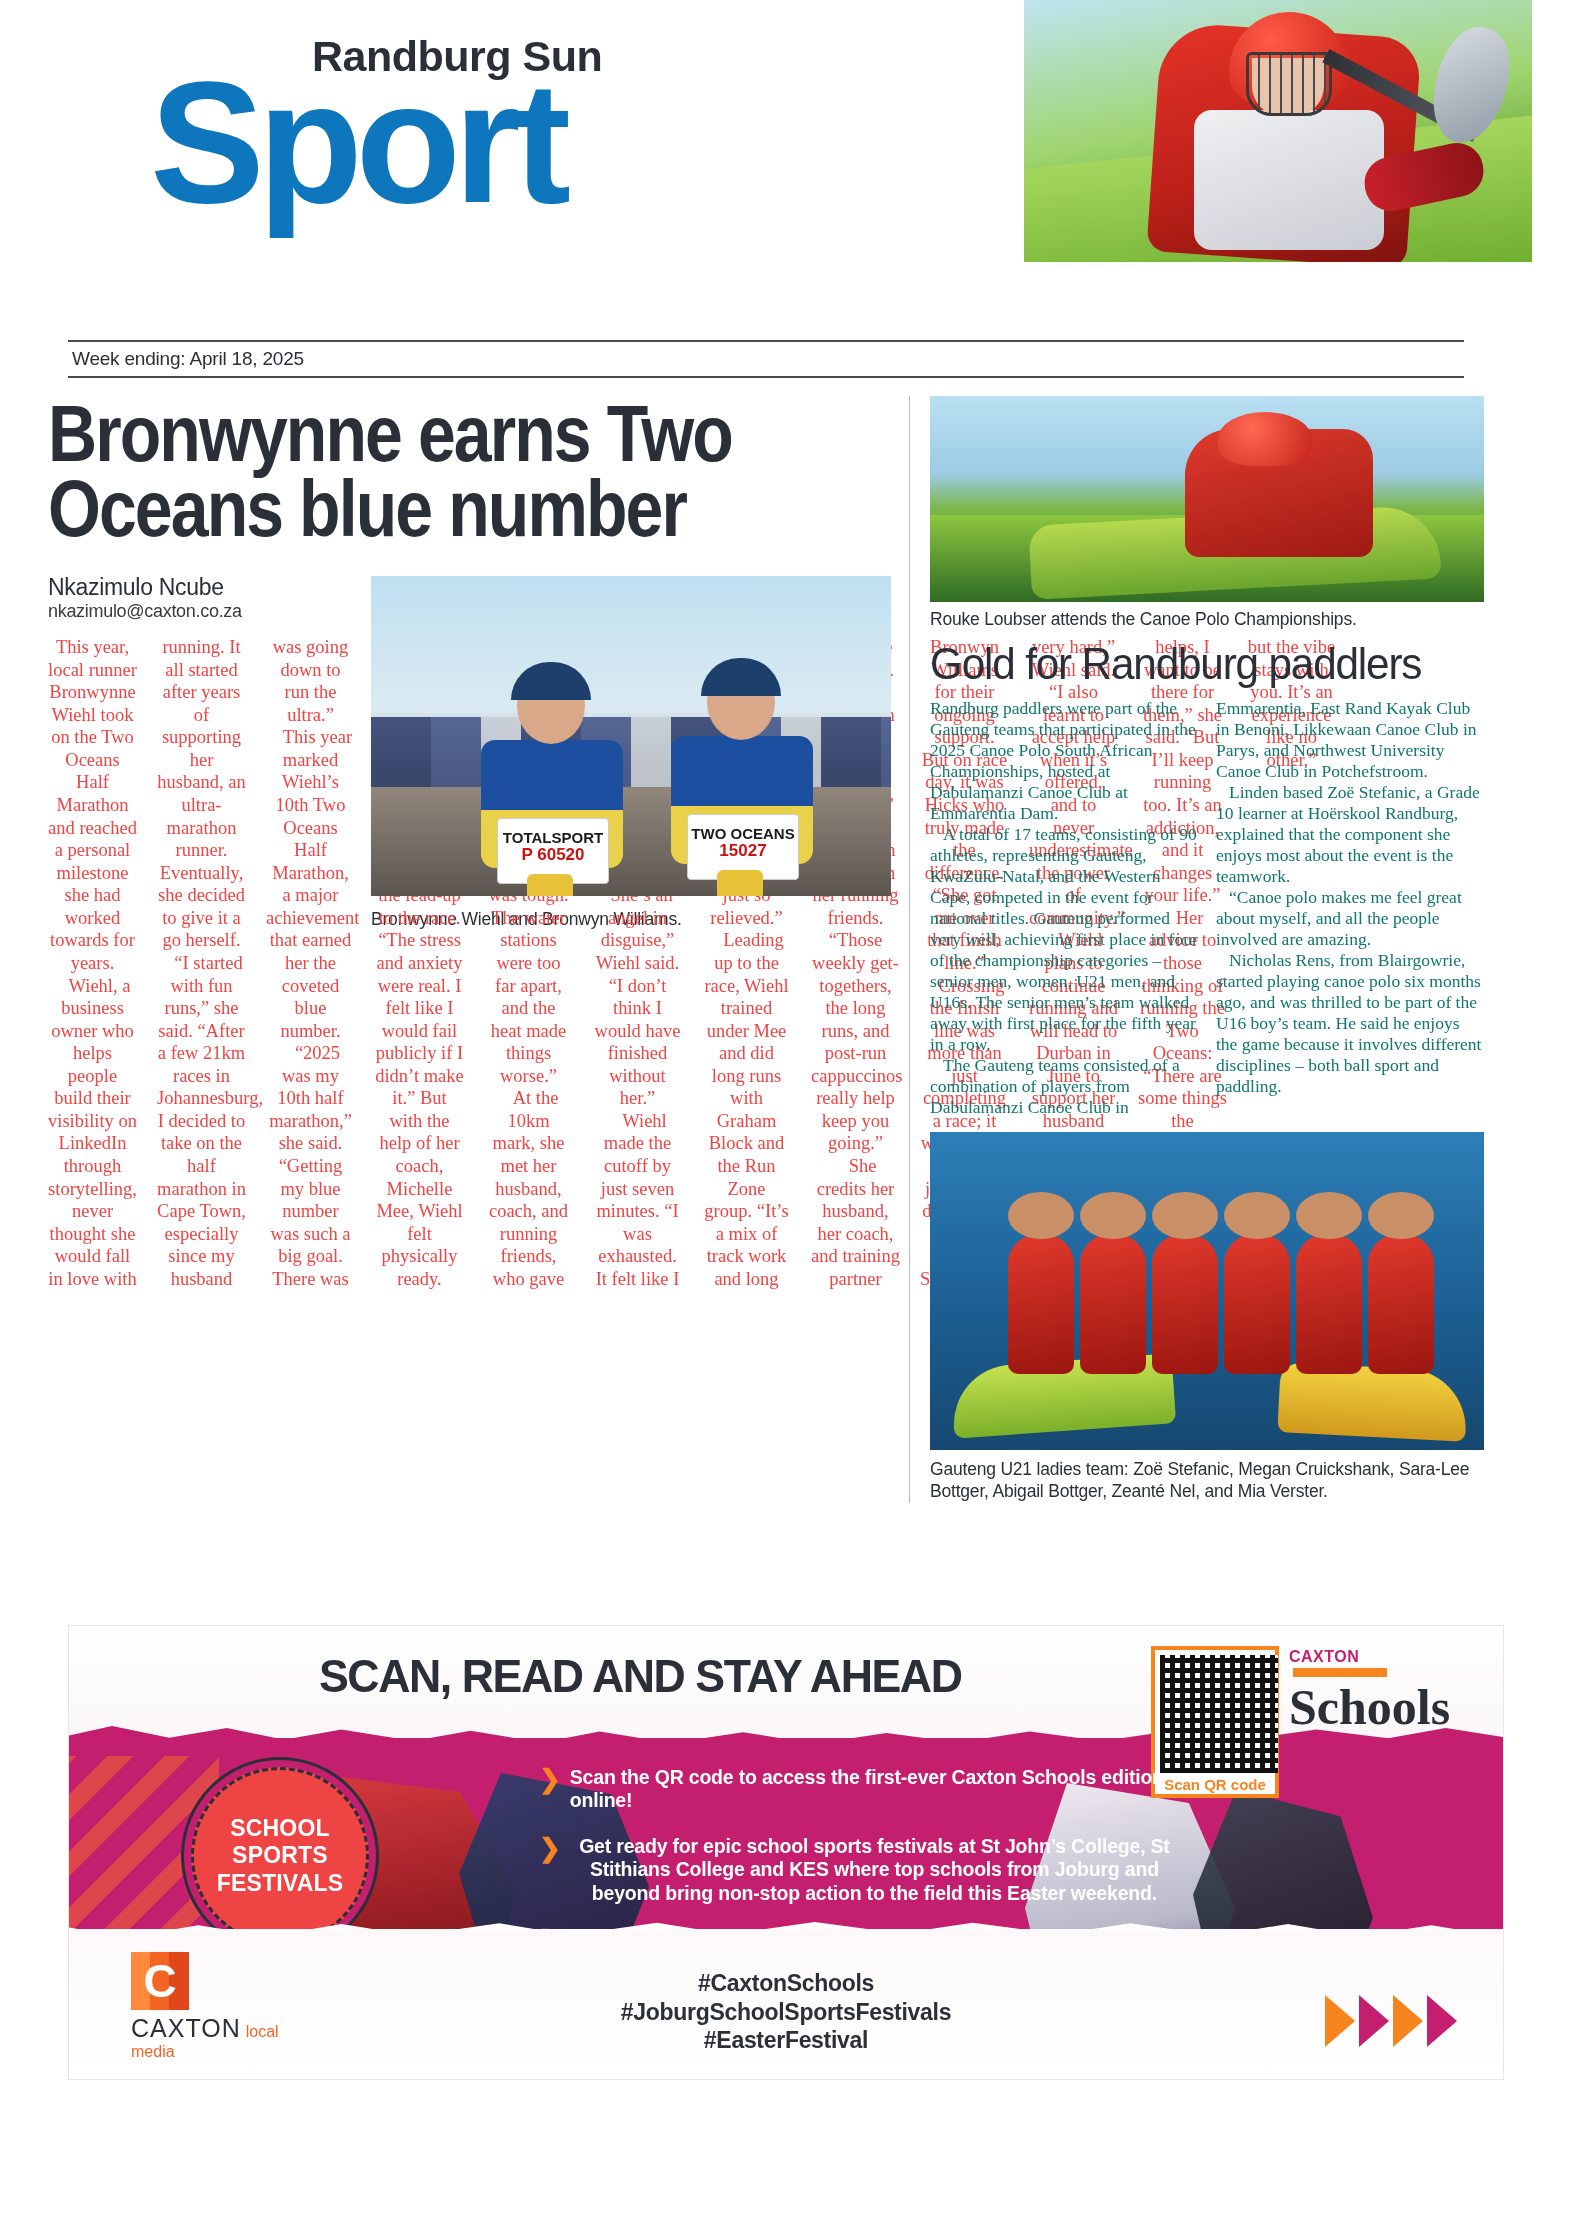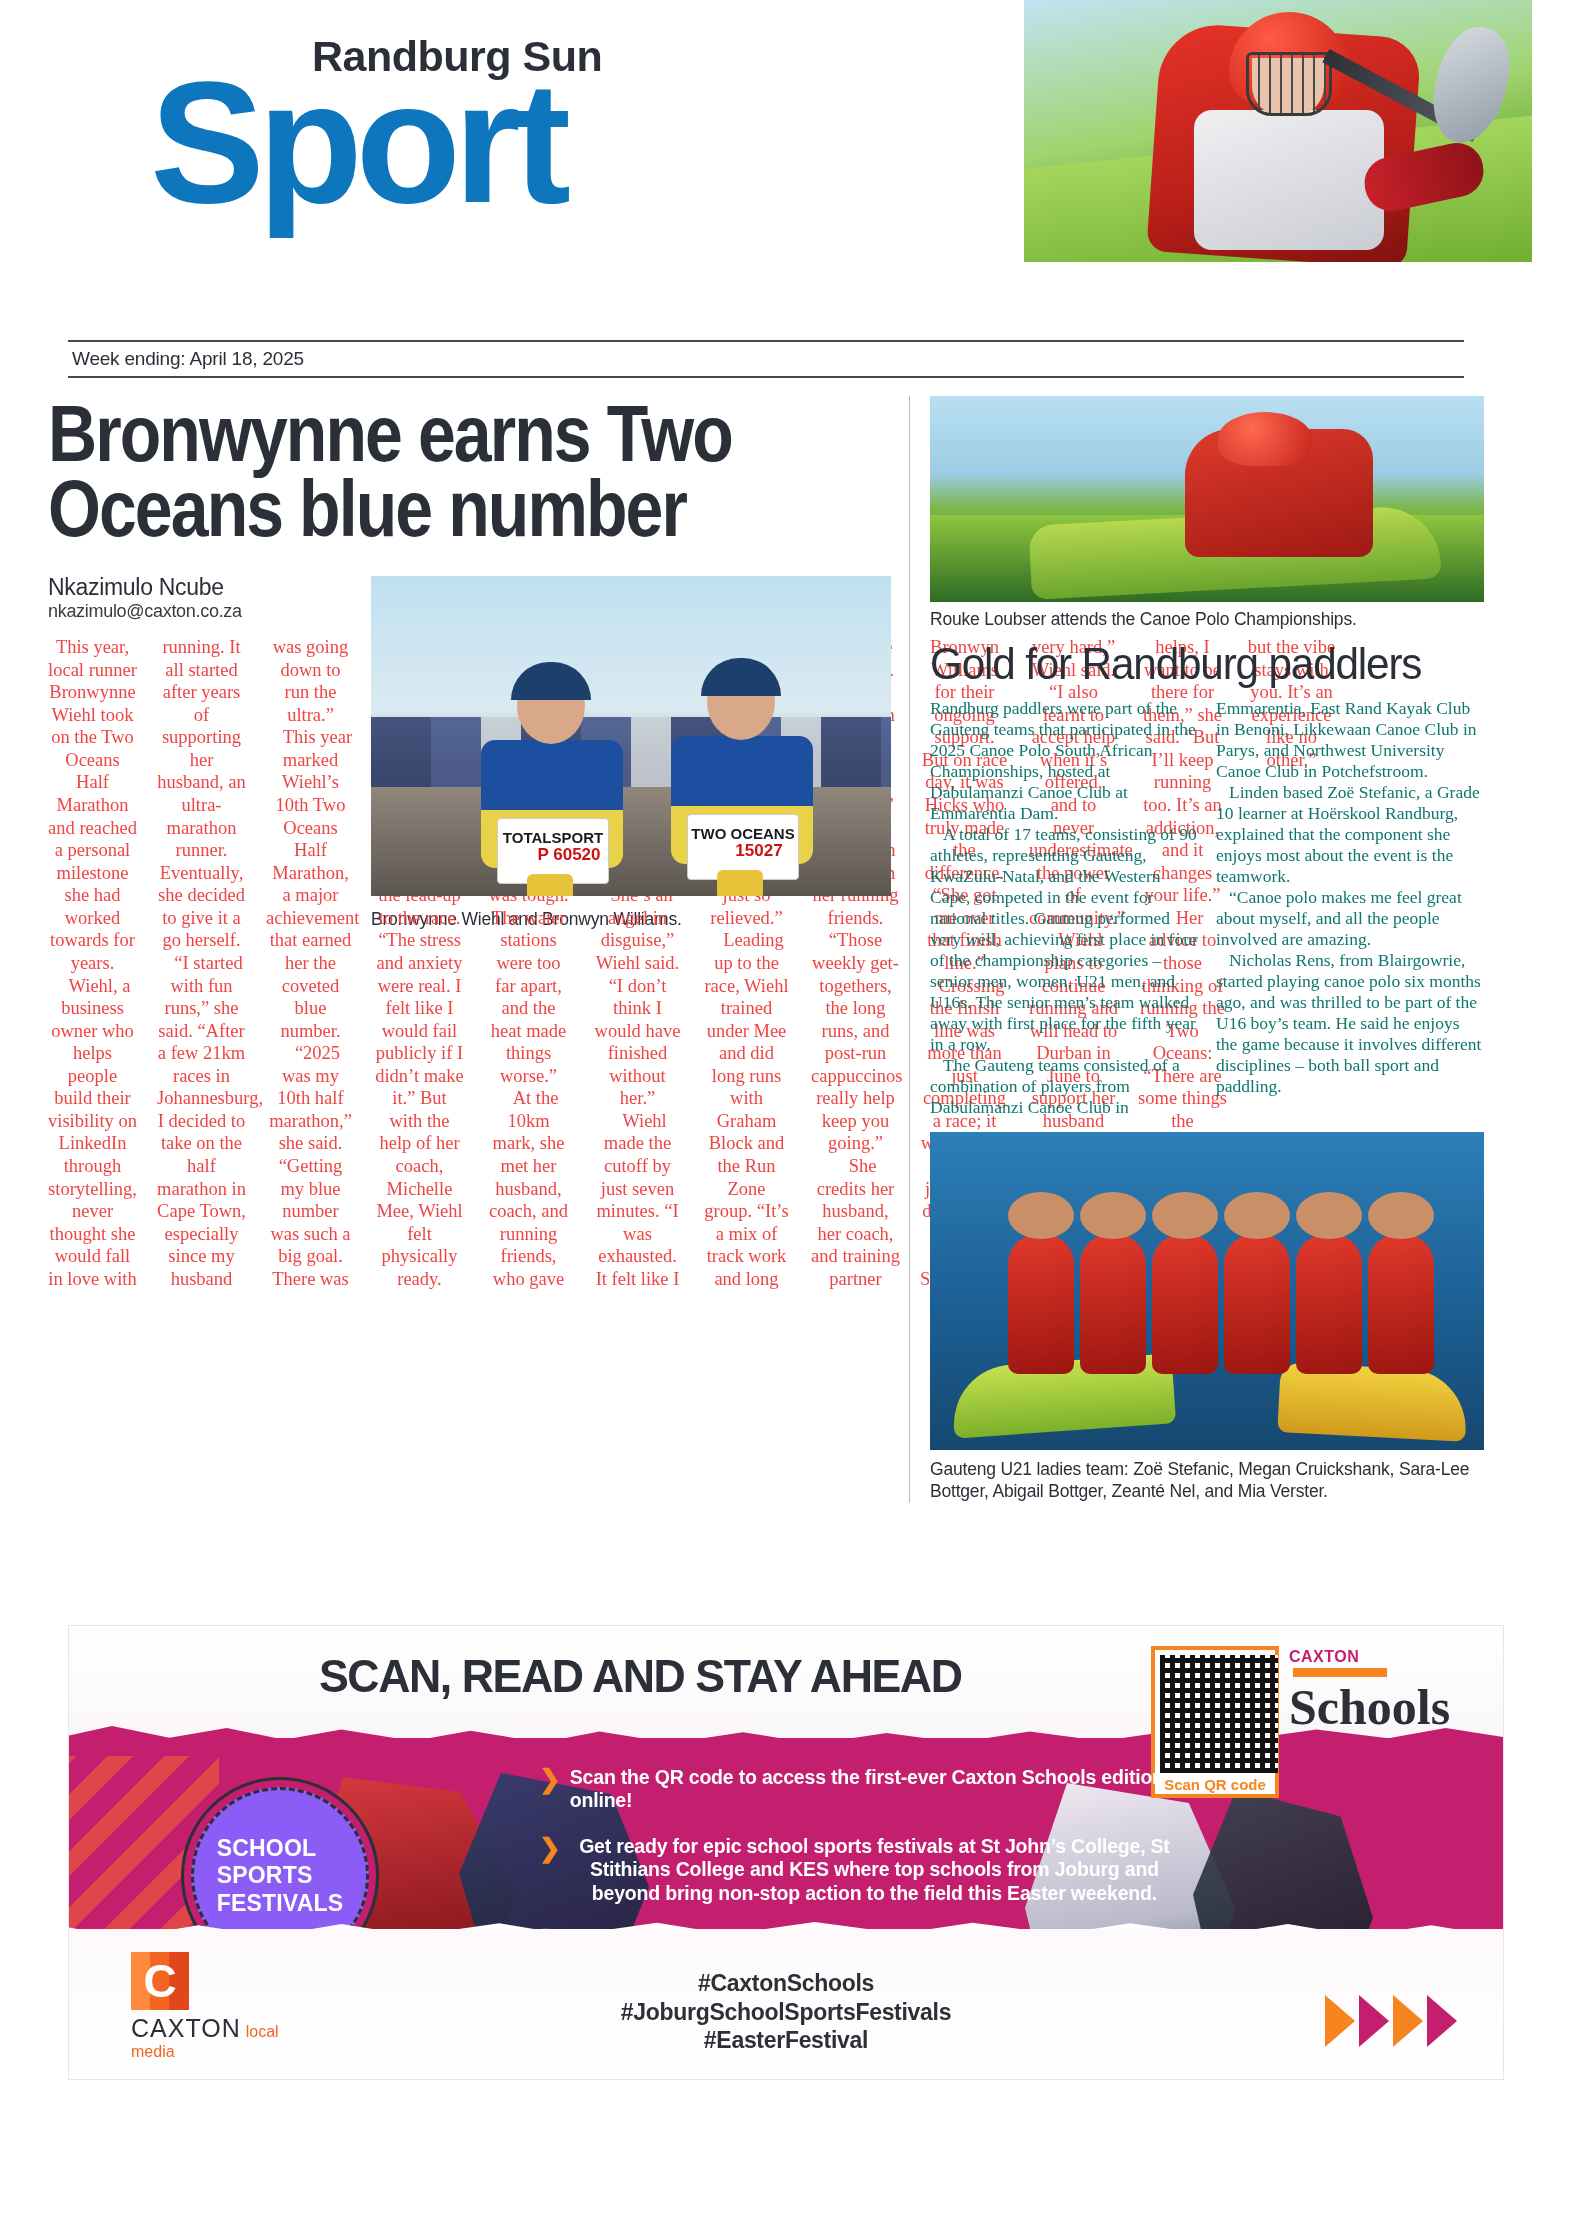--- a/index.html
+++ b/index.html
@@ -99,21 +99,21 @@
   .lp-runner2 { position:absolute; left:286px; top:88px; width:170px; height:234px; }
   .lp-head { position:absolute; left:50px; top:0; width:68px; height:76px; background:#d9a888; border-radius:50%; }
   .lp-cap { position:absolute; left:44px; top:-6px; width:80px; height:38px; background:#1c3f6b; border-radius:40px 40px 0 0;}
   .lp-torso { position:absolute; left:14px; top:72px; width:142px; height:128px;
     background: linear-gradient(180deg,#1d4fa0 0%, #1d4fa0 55%, #e9d24a 55%, #e9d24a 100%); border-radius:14px; }
   .lp-bib { position:absolute; left:30px; top:150px; width:112px; height:66px; background:#fff; border-radius:4px;
     border:1px solid #ccc; }
   .lp-bibtxt { position:absolute; top:10px; left:0; width:100%; text-align:center;
     font-size:15px; font-weight:bold; color:#1b1b1b; }
   .lp-bibnum { position:absolute; top:26px; left:0; width:100%; text-align:center;
-    font-size:17px; font-weight:bold; color:#c11;margin-left:16px; }
+    font-size:17px; font-weight:bold; color:#c11; }
   .lp-medal { position:absolute; left:60px; top:206px; width:46px; height:30px; background:#e8c33a; border-radius:6px;}
   .caption { font-size: 17.5px; color: #2b2f38; letter-spacing:-0.2px; padding-top: 7px; }
 
   .body-cols { column-count: 3; column-gap: 20px; column-fill: auto;
     font-family: "Liberation Serif", serif; font-size: 18.5px; line-height: 1.22;
     color: #ef4444; text-align: center; }
   .body-cols p { text-indent: 14px; }
   .body-cols p.first { text-indent: 0; }
 
   
@@ -162,24 +162,24 @@
     background: linear-gradient(180deg,#fdf9fa,#ffffff); }
   .ad-tear2 { position:absolute; left:0; bottom:138px; width:100%; height:34px;
     background: #ffffff;
     clip-path: polygon(0 60%,4% 90%,9% 54%,14% 86%,19% 50%,24% 84%,30% 48%,35% 82%,41% 46%,46% 80%,52% 44%,58% 78%,63% 46%,69% 80%,74% 48%,80% 84%,85% 50%,90% 86%,95% 54%,100% 88%,100% 100%,0 100%);
   }
   .ad-headline {
     position:absolute; left:250px; top:22px; font-size:47px; font-weight:bold;
     color:#2b2f38; letter-spacing:-1.5px; transform: scaleX(0.95); transform-origin:left;
   }
   .ad-badge {
-    position:absolute; left:122px; top:161px; width:178px; height:178px;
-    background:#8b5cf6; border-radius:50%; border: 3px dashed #2b2f38;
+    position:absolute; left:122px; top:141px; width:178px; height:178px;
+    background:#ef4444; border-radius:50%; border: 3px dashed #2b2f38;
     box-shadow: 0 0 0 7px #c41f6e, 0 0 0 10px #2b2f38;
-    display:flex; align-items:center; justify-content:center; 
+    display:flex; align-items:center; justify-content:center; text-align:center;
   }
   .ad-badge span { color:#fff; font-weight:bold; font-size:23px; line-height:1.18; letter-spacing:0.2px; }
   .ad-bullets { position:absolute; left:470px; top:140px; width:640px; }
   .ad-bullet { display:flex; align-items:flex-start; margin-bottom: 22px; }
   .ad-chev { color:#f6851f; font-size:26px; font-weight:bold; line-height:1; margin-right:9px; flex:0 0 auto; }
   .ad-btext { color:#ffffff; font-weight:bold; font-size:19.5px; line-height:1.2; letter-spacing:-0.2px; text-align:center; }
   .ad-bullet.b1 .ad-btext { text-align:left; }
   .ad-qr { position:absolute; right:224px; top:20px; width:128px; height:152px;
     background:#fff; border:4px solid #f6851f; padding:5px; }
   .ad-qr-grid { width:118px; height:118px;

